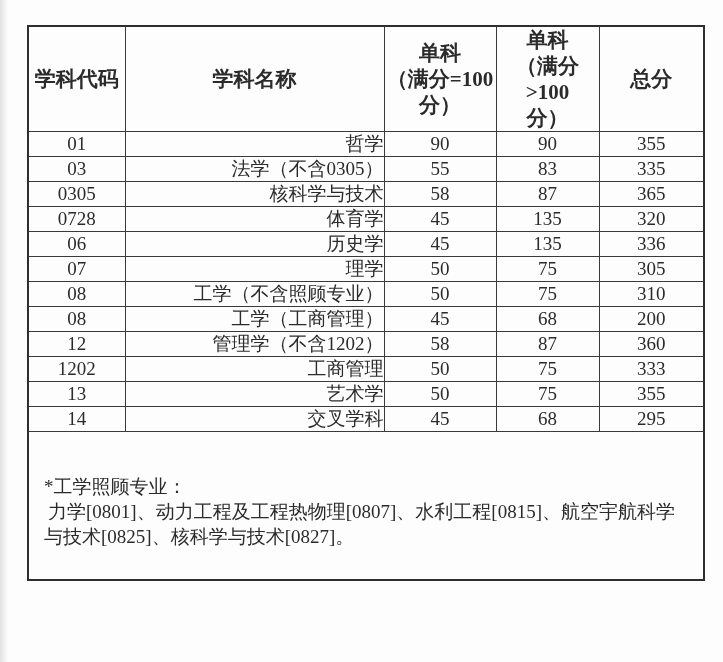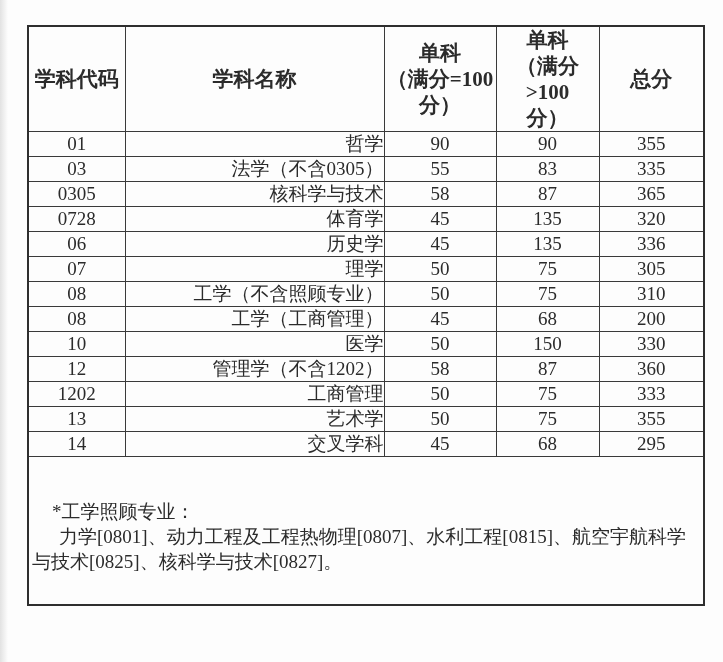--- a/index.html
+++ b/index.html
@@ -57,23 +57,23 @@
   .data-row td.cell-name {
     text-align: right;
     padding-left: 7px;
   }
   .foot-cell {
     height: 148px;
     vertical-align: top;
     padding: 42px 3px 0 3px;
     font-size: 19px;
   }
-  .footnote-title { margin-left: 20px;  line-height: 25px; }
-  .footnote-line-indent { margin-left: 27px; line-height: 25px; }
-  .footnote-line { margin-left: 0; line-height: 25px; }
+  .footnote-title { margin-left: 12px;  line-height: 25px; }
+  .footnote-line-indent { margin-left: 16px; line-height: 25px; }
+  .footnote-line { margin-left: 12px; line-height: 25px; }
 </style>
 </head>
 <body>
 
 <div class="scan-edge"></div>
 
 <table class="score-table">
   <colgroup>
     <col style="width:97px">
     <col style="width:259px">
@@ -154,27 +154,20 @@
   </tr>
 
   <tr class="data-row">
     <td class="cell-code">08</td>
     <td class="cell-name">工学（工商管理）</td>
     <td class="cell-num">45</td>
     <td class="cell-num">68</td>
     <td class="cell-num">200</td>
   </tr>
 
-  <tr class="data-row">
-    <td class="cell-code">10</td>
-    <td class="cell-name">医学</td>
-    <td class="cell-num">50</td>
-    <td class="cell-num">150</td>
-    <td class="cell-num">330</td>
-  </tr>
 
   <tr class="data-row">
     <td class="cell-code">12</td>
     <td class="cell-name">管理学（不含1202）</td>
     <td class="cell-num">58</td>
     <td class="cell-num">87</td>
     <td class="cell-num">360</td>
   </tr>
 
   <tr class="data-row">

